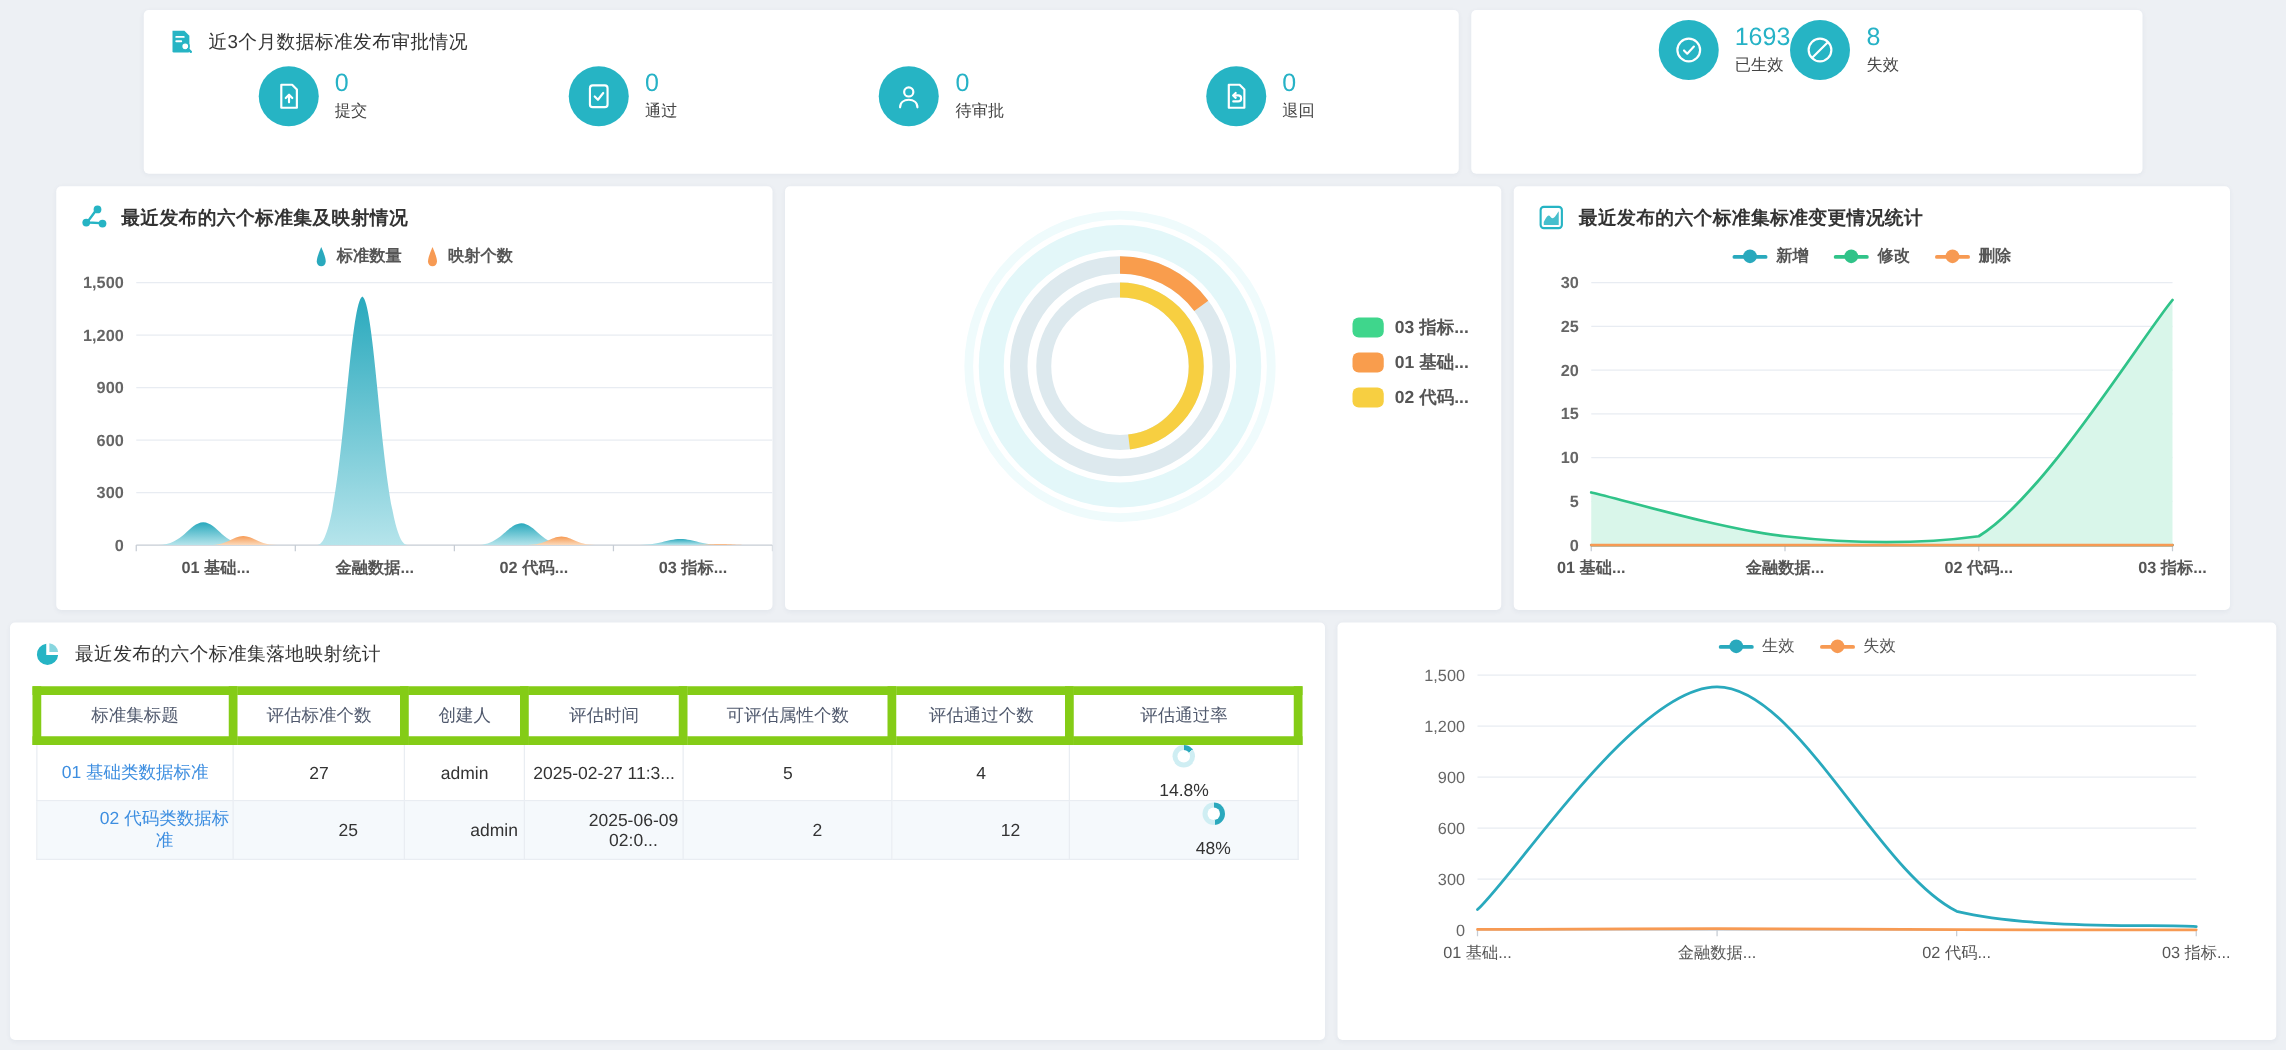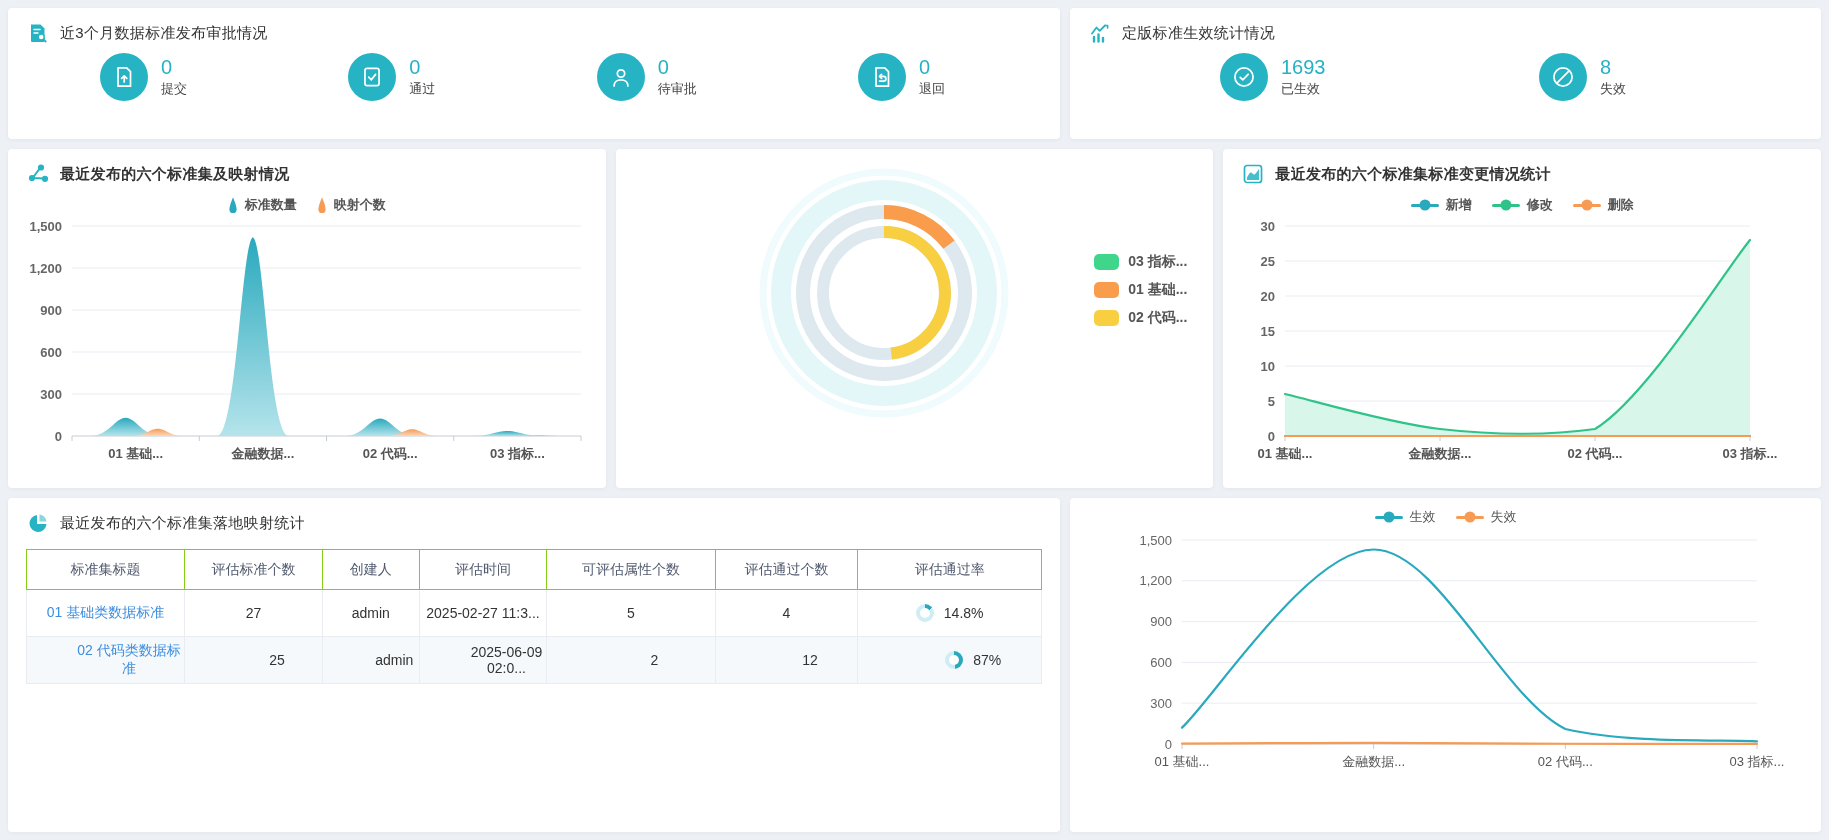--- a/index.html
+++ b/index.html
@@ -1,17 +1,17 @@
 <!DOCTYPE html>
 <html><head>
 <meta charset="utf-8">
 <style>
   * { box-sizing: border-box; margin: 0; padding: 0; }
   html,body { width:1829px; height:840px; background:#edf0f4; font-family:"Liberation Sans",sans-serif; overflow:hidden; }
-  .dashboard { width:1829px; height:840px; padding:8px; display:flex; flex-direction:column; gap:10px; }
+  .dashboard { width:1829px; height:840px; padding:8px; display:flex; flex-direction:column; gap:10px;align-items:center; }
   .row { display:flex; gap:10px; }
   .row1 { height:132px; }
   .row2 { height:342px;font-weight:bold; }
   .row3 { height:336px; }
   .panel { background:#fff; border-radius:4px; box-shadow:0 1px 4px rgba(40,60,90,0.05); position:relative; overflow:hidden; }
   .w-lg { width:1052px; flex:none; }
   .w-md { flex:1; }
   .panel-header { display:flex; align-items:center; gap:10px; padding:13px 18px 0 18px; }
   .hicon { width:24px; height:24px; flex:none; display:flex; align-items:center; justify-content:center; }
   .panel-title { font-size:15px; color:#333; letter-spacing:0.3px; }
@@ -30,25 +30,25 @@
   .lline { display:inline-block; width:28px; height:3px; border-radius:2px; position:relative; }
   .ldot { position:absolute; left:50%; top:50%; transform:translate(-50%,-50%); width:11px; height:11px; border-radius:50%; }
   
   .donut-wrap { display:flex; align-items:center; }
   .donut-svg { margin:6px 0 0 130px; flex:none; }
   .donut-legend { display:flex; flex-direction:column; gap:10px; margin-left:auto; margin-right:26px; }
   .dlegend-item { display:flex; align-items:center; gap:9px; font-size:14px; color:#555; cursor:pointer; }
   .swatch { width:25px; height:16px; border-radius:5px; display:inline-block; }
   
   .ltable { width:calc(100% - 36px); margin:14px 18px 0 18px; border-collapse:collapse; table-layout:fixed; }
-  .ltable th { height:40px; font-weight:normal; font-size:14px; color:#515a6e; border:1px solid #84cc16; background:#fff; }
+  .ltable th { height:40px; font-weight:normal; font-size:14px; color:#515a6e; border:7px solid #84cc16; background:#fff; }
   .ltable td { height:47px; font-size:14px; color:#333; text-align:center; border:1px solid #e9edf2; }
   .ltable tr.even td { background:#f5f9fc;padding-left:47px; }
   .cell-link { color:#3d8ee0; cursor:pointer; }
-  .rate-cell { display:flex; align-items:center; justify-content:center; gap:10px; }
+  .rate-cell { display:flex; align-items:center; justify-content:center; gap:10px;flex-direction:column; }
   .mini-donut { width:18px; height:18px; border-radius:50%; position:relative; flex:none; }
   .mini-donut::after { content:""; position:absolute; left:4px; top:4px; width:10px; height:10px; border-radius:50%; background:#fff; }
   .chart-svg { display:block; }
   text { font-family:"Liberation Sans",sans-serif; }
 </style>
 </head>
 <body>
 
 <div class="dashboard">
 
@@ -112,30 +112,20 @@
           </span>
           <span class="stat-text">
             <span class="stat-value">0</span>
             <span class="stat-label">退回</span>
           </span>
         </div>
       </div>
     </section>
 
     <section class="panel w-md">
-      <div class="panel-header">
-        <span class="hicon">
-          <svg width="24" height="24" viewBox="0 0 24 24" fill="none" stroke="#26b4c4" stroke-width="1.8" stroke-linecap="round" stroke-linejoin="round">
-            <path d="M4 12.5 l4.5 -6 3.2 3.4 L17 4.5"></path>
-            <path d="M17 4.5 h2.6 v2.6" stroke-width="1.6"></path>
-            <path d="M6 20.5 v-4.5 M10.5 20.5 v-7 M15 20.5 v-3.5" stroke-width="2.4"></path>
-          </svg>
-        </span>
-        <span class="panel-title">定版标准生效统计情况</span>
-      </div>
       <div class="stats stats-effective">
         <div class="stat">
           <span class="stat-circle">
             <svg width="26" height="26" viewBox="0 0 24 24" fill="none" stroke="#fff" stroke-width="1.6" stroke-linecap="round" stroke-linejoin="round">
               <circle cx="12" cy="12" r="8.4"></circle>
               <path d="M8.5 12.3 l2.4 2.4 L15.8 9.5"></path>
             </svg>
           </span>
           <span class="stat-text">
             <span class="stat-value">1693</span>
@@ -368,21 +358,21 @@
   <tr class="even">
     <td><span class="cell-link">02 代码类数据标准</span></td>
     <td>25</td>
     <td>admin</td>
     <td>2025-06-09 02:0...</td>
     <td>2</td>
     <td>12</td>
     <td>
       <span class="rate-cell">
         <span class="mini-donut" style="background: conic-gradient(rgb(42, 169, 189) 0deg, rgb(42, 169, 189) 48%, rgb(207, 238, 243) 48%, rgb(207, 238, 243) 100%);"></span>
-        <span>87%</span>
+        <span>48%</span>
       </span>
     </td>
   </tr>
 
 </tbody>
       </table>
     </section>
 
     <section class="panel w-md">
       <div class="legend-row">

